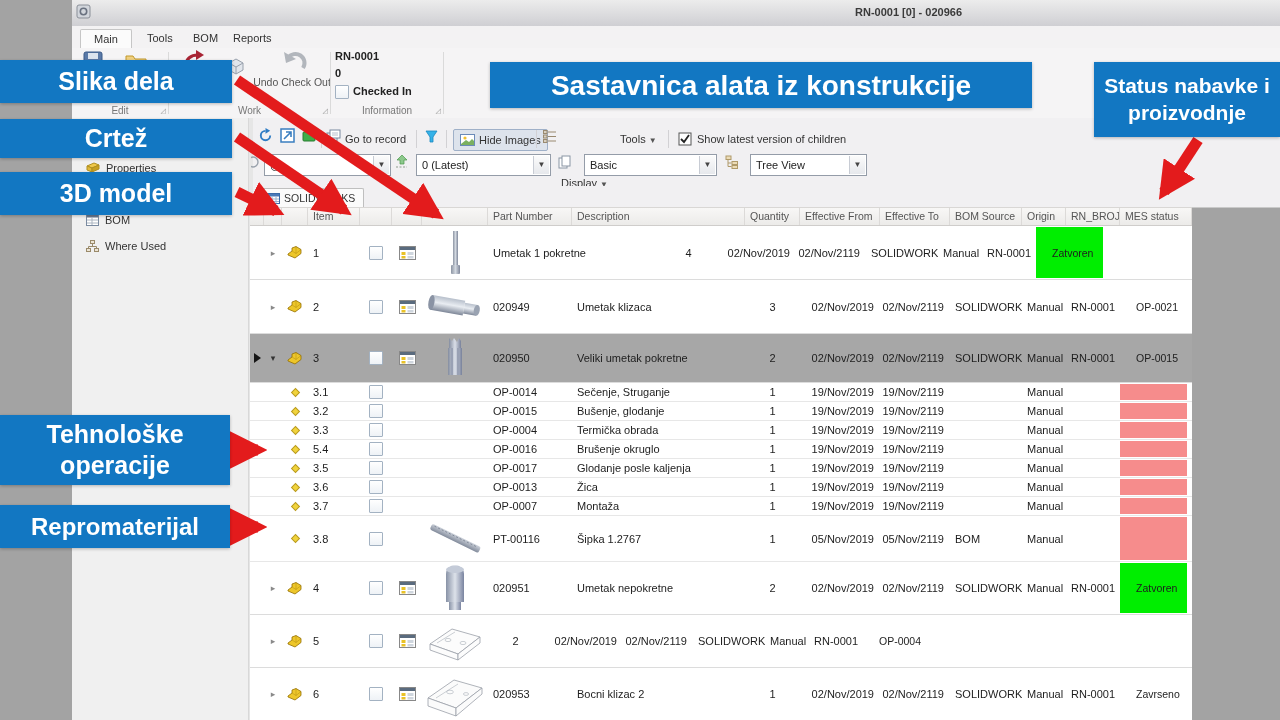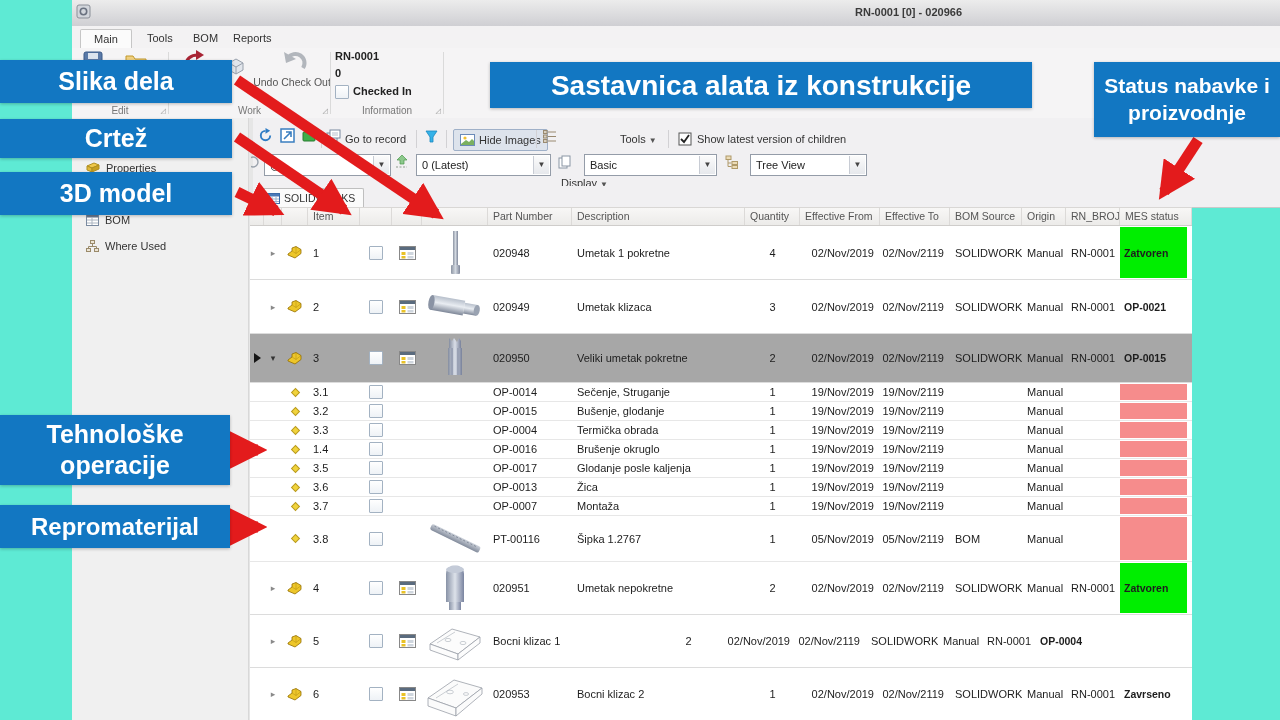--- a/index.html
+++ b/index.html
@@ -1,17 +1,17 @@
 <!DOCTYPE html>
 <html><head>
 <meta charset="utf-8">
 <style>
   html,body{margin:0;padding:0;background:#fff;}
   #stage{position:relative;width:1280px;height:720px;overflow:hidden;
-         font-family:"Liberation Sans",sans-serif;background:#5eead4;}
+         font-family:"Liberation Sans",sans-serif;background:#a3a3a3;}
   .abs{position:absolute;}
   
   #titlebar{left:72px;top:0;width:1208px;height:26px;
     background:linear-gradient(#ececec,#cfcfd3);border-bottom:1px solid #b5b5b8;}
   #win-title{left:855px;top:6px;font-size:11px;font-weight:bold;color:#3a3a3a;}
   #tabsrow{left:72px;top:26px;width:1208px;height:22px;background:#f3f2f3;}
   .rtab{position:absolute;top:3px;height:19px;padding:0 13px;line-height:19px;
         font-size:11px;color:#333;}
   .rtab.active{background:#fbfbfb;border:1px solid #c6c6c6;border-bottom:none;border-radius:2px 2px 0 0;}
   #ribbon{left:72px;top:48px;width:1208px;height:70px;background:#f5f4f5;border-bottom:1px solid #cfcfcf;}
@@ -58,21 +58,21 @@
   .trow.selected{background:#a7a7a7;}
   .tcell{box-sizing:border-box;overflow:hidden;white-space:nowrap;font-size:11px;color:#1d1d1d;
          height:100%;display:flex;align-items:center;}
   .al{padding-left:5px;}
   .ar{justify-content:flex-end;padding-right:6px;}
   .ac{justify-content:center;}
   .exp-c{color:#8a8a8a;font-size:9px;}
   .exp-e{color:#333;font-size:9px;}
   .rowmark{width:0;height:0;border-left:7px solid #161616;border-top:5px solid transparent;border-bottom:5px solid transparent;}
   .mesbox{box-sizing:border-box;width:67px;height:calc(100% - 2px);margin:1px 0;display:flex;
-          align-items:center;padding-left:4px;font-size:10.5px;color:#1d1d1d;font-weight:bold;}
+          align-items:center;padding-left:16px;font-size:10.5px;color:#1d1d1d;}
   .mes-green{background:#00ee00;}
   .mes-pink{background:#f68c8c;}
   
   .lbl{position:absolute;background:#1277c2;color:#fff;font-weight:bold;display:flex;
        align-items:center;justify-content:center;text-align:center;z-index:30;
        box-shadow:0 1px 3px rgba(0,0,0,0.25);line-height:1.25;}
   #lbl-slika{left:0;top:60px;width:232px;height:43px;font-size:25px;}
   #lbl-crtez{left:0;top:119px;width:232px;height:39px;font-size:25px;}
   #lbl-3d{left:0;top:172px;width:232px;height:43px;font-size:25px;}
   #lbl-tehno{left:0;top:415px;width:230px;height:70px;font-size:25px;padding:0 14px;box-sizing:border-box;}
@@ -348,21 +348,20 @@
                 <linearGradient id="ga" x1="0" x2="1" y1="0" y2="0">
                   <stop offset="0" stop-color="#8d95a3"></stop>
                   <stop offset="0.5" stop-color="#d2d8e0"></stop>
                   <stop offset="1" stop-color="#7f879a"></stop>
                 </linearGradient>
               </defs>
               <rect x="23" y="2" width="5" height="34" fill="url(#ga)"></rect>
               <rect x="21" y="36" width="9" height="9" rx="1" fill="url(#ga)"></rect>
             </svg>
           </div>
-          <div class="tcell al" style="width: 84px;">020948</div>
           <div class="tcell al" style="width: 173px;">Umetak 1 pokretne</div>
           <div class="tcell ac" style="width: 55px;">4</div>
           <div class="tcell ar" style="width: 80px;">02/Nov/2019</div>
           <div class="tcell ar" style="width: 70px;">02/Nov/2119</div>
           <div class="tcell al" style="width: 72px;">SOLIDWORKS</div>
           <div class="tcell al" style="width: 44px;">Manual</div>
           <div class="tcell al" style="width: 54px;">RN-0001</div>
           <div class="tcell" style="width: 72px;">
             <div class="mesbox mes-green">Zatvoren</div>
           </div>
@@ -554,21 +553,21 @@
           </div>
         </div>
         <div class="trow sub" style="height: 18px;">
           <div class="tcell" style="width: 14px;"></div>
           <div class="tcell" style="width: 18px;"></div>
           <div class="tcell ac" style="width: 26px;">
             <svg width="11" height="11">
               <rect x="2.7" y="2.7" width="5.6" height="5.6" transform="rotate(45 5.5 5.5)" fill="#f1d33c" stroke="#b99a1e"></rect>
             </svg>
           </div>
-          <div class="tcell al" style="width: 52px;">1.4</div>
+          <div class="tcell al" style="width: 52px;">5.4</div>
           <div class="tcell ac" style="width: 32px;">
             <span class="cbx"></span>
           </div>
           <div class="tcell" style="width: 30px;"></div>
           <div class="tcell" style="width: 66px;"></div>
           <div class="tcell al" style="width: 84px;">OP-0016</div>
           <div class="tcell al" style="width: 173px;">Brušenje okruglo</div>
           <div class="tcell ac" style="width: 55px;">1</div>
           <div class="tcell ar" style="width: 80px;">19/Nov/2019</div>
           <div class="tcell ar" style="width: 70px;">19/Nov/2119</div>
@@ -779,21 +778,20 @@
                 <path d="M6,28 L6,34 L34,44 L34,38 Z"></path>
                 <path d="M34,38 L56,21 L56,27 L34,44 Z"></path>
               </g>
               <g fill="none" stroke="#aab0b8" stroke-width="0.6">
                 <ellipse cx="24" cy="24" rx="3" ry="1.6"></ellipse>
                 <ellipse cx="39" cy="27" rx="3" ry="1.6"></ellipse>
                 <path d="M13,27 L31,16"></path>
               </g>
             </svg>
           </div>
-          <div class="tcell al" style="width: 173px;">Bocni klizac 1</div>
           <div class="tcell ac" style="width: 55px;">2</div>
           <div class="tcell ar" style="width: 80px;">02/Nov/2019</div>
           <div class="tcell ar" style="width: 70px;">02/Nov/2119</div>
           <div class="tcell al" style="width: 72px;">SOLIDWORKS</div>
           <div class="tcell al" style="width: 44px;">Manual</div>
           <div class="tcell al" style="width: 54px;">RN-0001</div>
           <div class="tcell" style="width: 72px;">
             <div class="mesbox">OP-0004</div>
           </div>
         </div>

